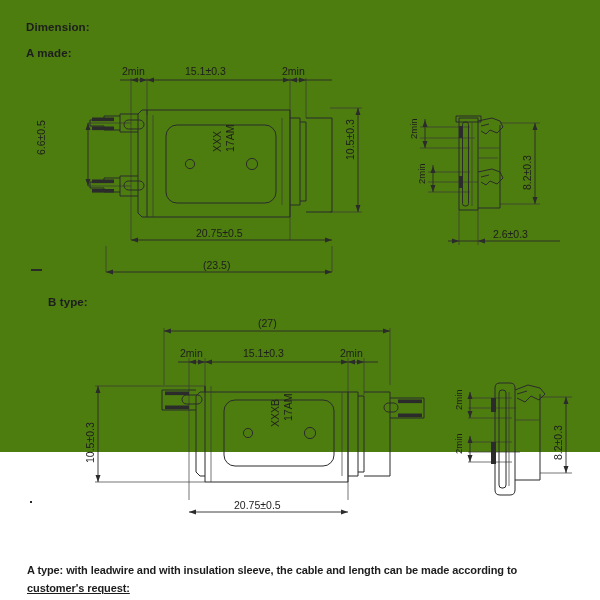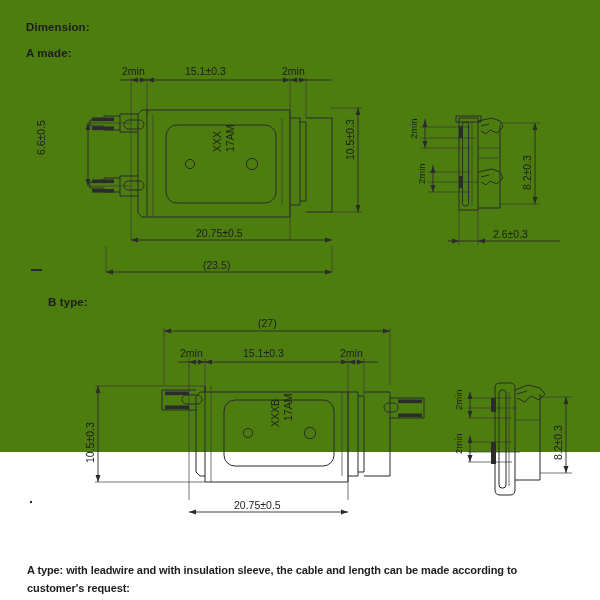--- a/index.html
+++ b/index.html
@@ -378,15 +378,15 @@
 
     <text x="292" y="421" font-size="10.5" transform="rotate(-90 292 421)">17AM</text>
     <text x="279" y="427" font-size="10.5" transform="rotate(-90 279 427)">XXXB</text>
 
     <text x="462" y="410" font-size="9.5" transform="rotate(-90 462 410)">2min</text>
     <text x="462" y="454" font-size="9.5" transform="rotate(-90 462 454)">2min</text>
     <text x="562" y="460" font-size="10.5" transform="rotate(-90 562 460)">8.2±0.3</text>
   </svg>
 
   <div class="txt footnote" style="left:27px; top:565px;">A type: with leadwire and with insulation sleeve, the cable and length can be made according to</div>
-  <div class="txt footnote" style="left:27px; top:583px;">customer's request:</div>
+  <div class="txt footnote" style="left:27px; top:583px;text-decoration:underline;">customer's request:</div>
 
 </div>
 
 </body></html>

